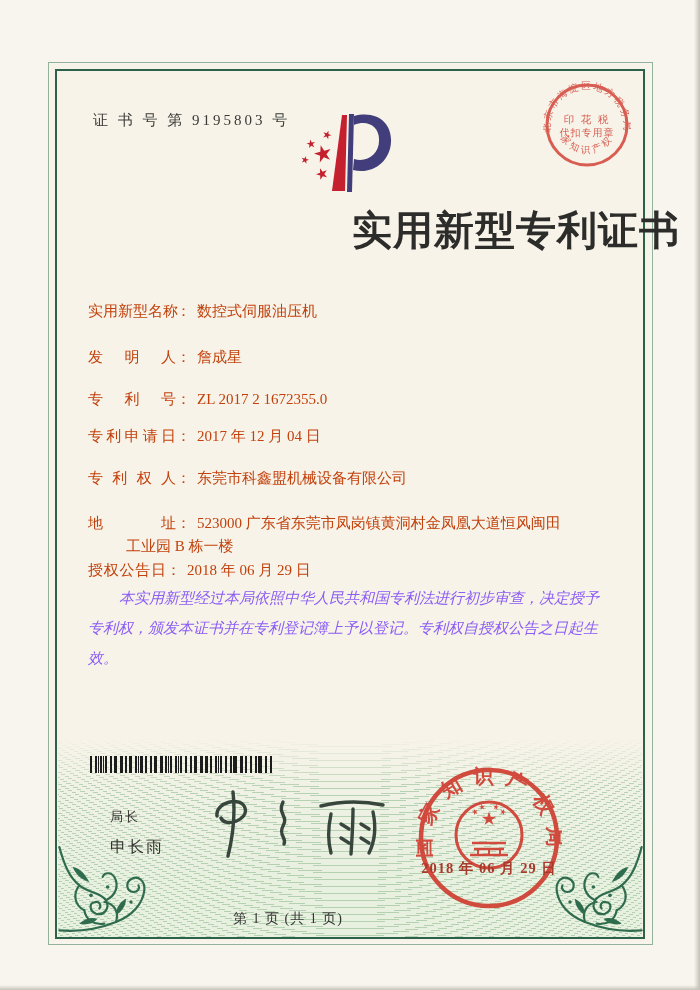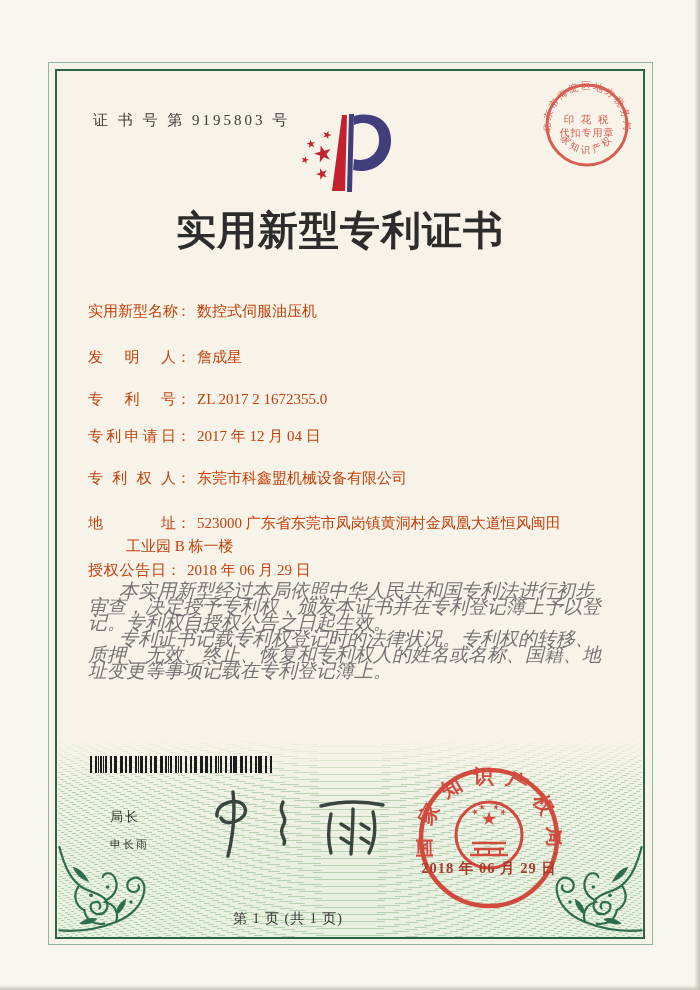--- a/index.html
+++ b/index.html
@@ -24,41 +24,41 @@
       linear-gradient(to bottom, rgba(247,243,232,.95) 0, rgba(247,243,232,0) 24%),
       repeating-radial-gradient(ellipse 900px 420px at 50% 290%,
         rgba(137,183,137,.55) 0 1px, rgba(137,183,137,0) 1px 5px),
       linear-gradient(to bottom, rgba(235,242,228,.35) 0, #e8f0e0 70%);
   }
   
   .frame-outer{left:48px;top:62px;width:603px;height:881px;border:1px solid #93b29c;}
   .frame-inner{left:55px;top:69px;width:586px;height:866px;border:2px solid #2b6249;}
   .cert-no{left:93px;top:111px;font-size:15px;letter-spacing:3px;color:#3a3a38;}
   .logo{left:296px;top:112px;}
-  .title{left:0;top:203px;width:680px;text-align:center;font-size:40px;
+  .title{left:0;top:203px;width:680px;text-align:right;font-size:40px;
     font-weight:bold;letter-spacing:1px;color:#2c2c2a;}
   
   .frow{position:absolute;left:88px;width:530px;font-size:15px;color:#c2410c;white-space:nowrap;}
   .fl{display:inline-block;width:88px;text-align:justify;text-align-last:justify;vertical-align:top;}
   .fl5{width:78px;}
   .fv{margin-left:6px;}
   .addr2{margin-left:38px;}
   .pair2{position:absolute;left:290px;top:0;}
   
   .paras{left:88px;top:583px;width:524px;}
-  .paras p{margin:0;font-size:19px;line-height:16px;text-indent:31px;
-    font-style:italic;color:#737373;}
+  .paras p{margin:0;font-size:15px;line-height:30px;text-indent:31px;
+    font-style:italic;color:#8b5cf6;}
   
   .barcode{left:90px;top:756px;width:182px;height:17px;
     background:
       repeating-linear-gradient(90deg,#1c1c1c 0 2px,rgba(0,0,0,0) 2px 5px),
       repeating-linear-gradient(90deg,#1c1c1c 0 1px,rgba(0,0,0,0) 1px 8px),
       repeating-linear-gradient(90deg,#1c1c1c 0 1px,rgba(0,0,0,0) 1px 13px);}
   .sig-title{left:110px;top:808px;font-size:13px;letter-spacing:2px;color:#33332f;}
-  .sig-name{left:110px;top:837px;font-size:11px;letter-spacing:2px;color:#33332f;}
+  .sig-name{left:110px;top:837px;font-size:16px;letter-spacing:2px;color:#33332f;}
   .signature{left:195px;top:786px;}
   .seal{left:416px;top:765px;}
   .seal-date{left:412px;top:859px;width:154px;text-align:center;font-size:14.5px;
     color:#a83a2b;letter-spacing:1px;font-weight:bold;}
   .taxstamp{left:543px;top:81px;}
   .ornament-r{left:545px;top:842px;}
   .ornament-l{left:56px;top:842px;transform:scaleX(-1);}
   .footer{left:0;top:910px;width:576px;text-align:center;font-size:14px;
     letter-spacing:1px;color:#333331;}
 </style>
@@ -151,21 +151,20 @@
 </div>
 <div class="frow" style="top:537px">
   <span class="addr2">工业园 B 栋一楼</span>
 </div>
 <div class="frow" style="top:561px">
   <span class="fl fl5">授权公告日</span><span>：</span><span class="fv">2018 年 06 月 29 日</span>
 </div>
 
 <div class="abs paras">
   <p>本实用新型经过本局依照中华人民共和国专利法进行初步审查，决定授予专利权，颁发本证书并在专利登记簿上予以登记。专利权自授权公告之日起生效。</p>
-  <p>专利证书记载专利权登记时的法律状况。专利权的转移、质押、无效、终止、恢复和专利权人的姓名或名称、国籍、地址变更等事项记载在专利登记簿上。</p>
 </div>
 
 <div class="abs barcode"></div>
 
 <div class="abs sig-title">局长</div>
 <div class="abs sig-name">申长雨</div>
 
 <svg class="abs signature" width="210" height="75" viewBox="0 0 210 75">
   <g fill="none" stroke="#25342c" stroke-width="3.4" stroke-linecap="round" stroke-linejoin="round" opacity="0.9">
     <path d="M22,30 C20,16 46,10 50,22 C54,34 30,42 26,32"></path>

